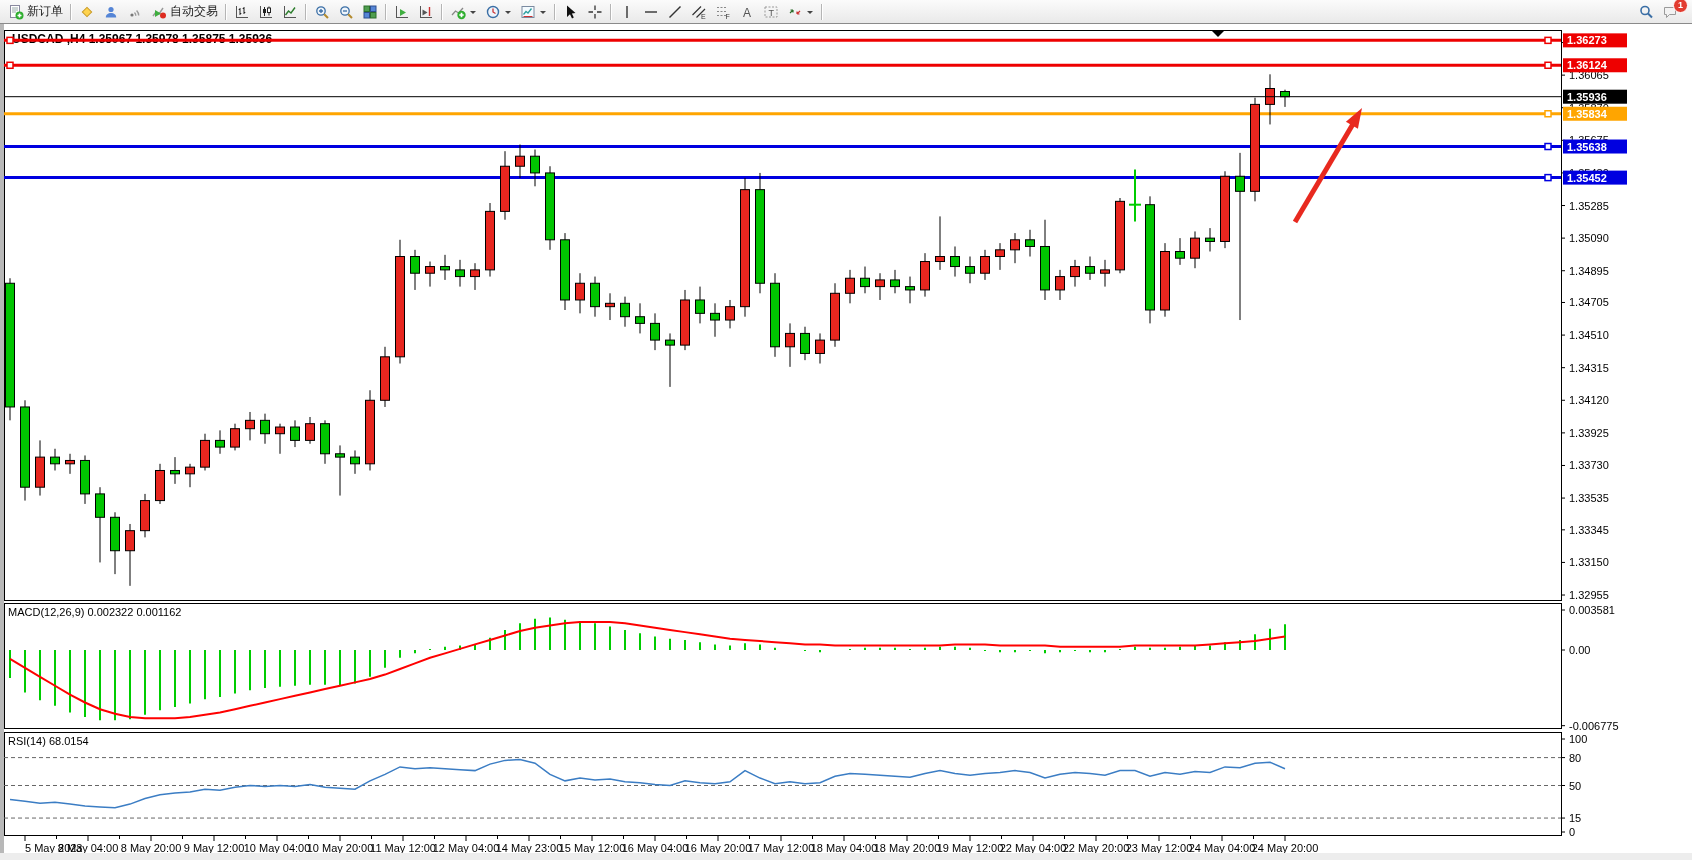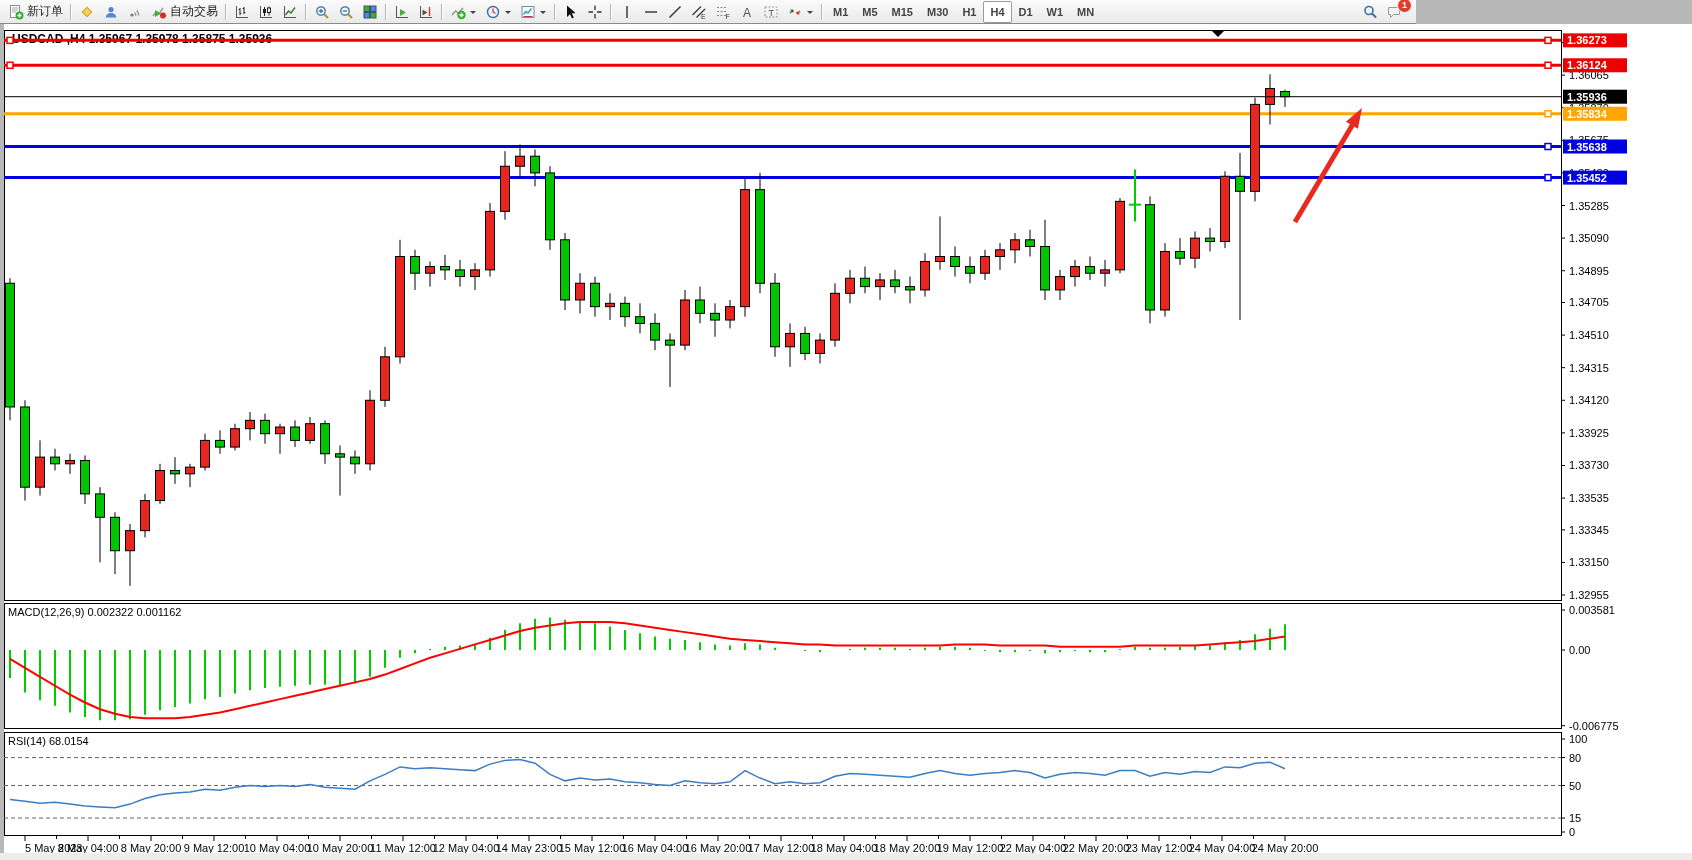--- a/index.html
+++ b/index.html
@@ -1,17 +1,17 @@
 <!DOCTYPE html>
 <html><head>
 <meta charset="utf-8">
 <style>
   html,body{margin:0;padding:0;width:1692px;height:860px;overflow:hidden;
     font-family:"Liberation Sans",sans-serif;background:#b8b8b8;}
-  .toolbar{position:absolute;left:0;top:0;width:1416px;height:24px;
+  .toolbar{position:absolute;left:0;top:0;width:1692px;height:24px;
     background:linear-gradient(#fbfbfb,#e9e9e9);border-bottom:1px solid #8a8a8a;
     display:flex;align-items:center;padding-left:4px;box-sizing:border-box;}
   .tb-btn{height:20px;display:flex;align-items:center;gap:3px;padding:0 3px;
     border:1px solid transparent;border-radius:2px;color:#222;font-size:12px;cursor:default;}
   .tb-btn.tf{font-size:11px;font-weight:bold;color:#444;padding:0 6px;}
   .tb-btn.tf.active{background:#fff;border:1px solid #9a9a9a;}
   .sep{width:1px;height:16px;background:#b5b5b5;border-right:1px solid #fff;margin:0 3px;}
   .icon16{width:16px;height:16px;display:block;}
   .caret{width:8px;height:8px;display:block;}
   .spacer{flex:1;}
@@ -205,31 +205,20 @@
   <div class="tb-btn">
     <svg class="icon16" viewBox="0 0 16 16">
       <path d="M3 9l3-3m0 0v2.5M6 6H3.5" stroke="#2c6e2c" stroke-width="1.2" fill="none"></path>
       <path d="M13 7l-3 3m0 0v-2.5m0 2.5h2.5" stroke="#c33" stroke-width="1.2" fill="none"></path>
     </svg>
     <svg class="caret" viewBox="0 0 8 8">
         <polygon points="1,3 7,3 4,6" fill="#444"></polygon>
       </svg>
   </div>
   <div class="sep"></div>
-  <div id="tf-group" style="display:flex;align-items:center;">
-      <div class="tb-btn tf">M1</div>
-      <div class="tb-btn tf">M5</div>
-      <div class="tb-btn tf">M15</div>
-      <div class="tb-btn tf">M30</div>
-      <div class="tb-btn tf">H1</div>
-      <div class="tb-btn tf active">H4</div>
-      <div class="tb-btn tf">D1</div>
-      <div class="tb-btn tf">W1</div>
-      <div class="tb-btn tf">MN</div>
-    </div>
   <div class="spacer"></div>
   <div class="tb-btn">
     <svg class="icon16" viewBox="0 0 16 16">
       <circle cx="7" cy="6.5" r="4" fill="none" stroke="#3a6ea5" stroke-width="1.6"></circle>
       <path d="M10 9.5L14 13.5" stroke="#3a6ea5" stroke-width="2"></path>
     </svg>
   </div>
   <div class="chat-wrap tb-btn">
     <svg class="icon16" viewBox="0 0 16 16">
       <path d="M2.5 3.5h11v7h-6l-3 3v-3h-2z" fill="#f2f2f2" stroke="#9a9a9a"></path>

